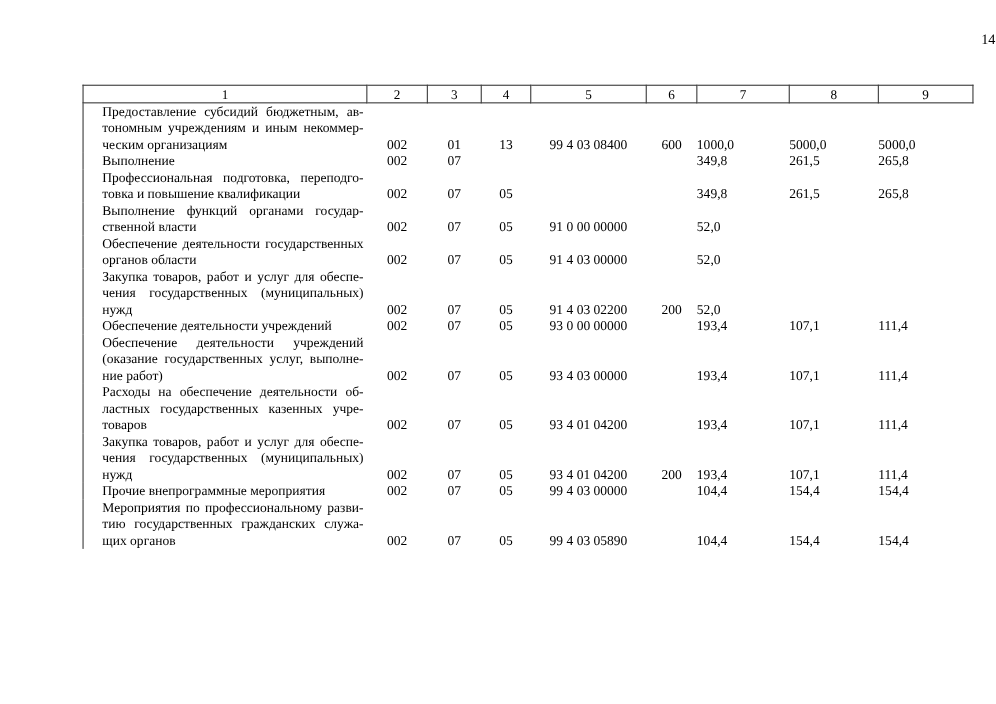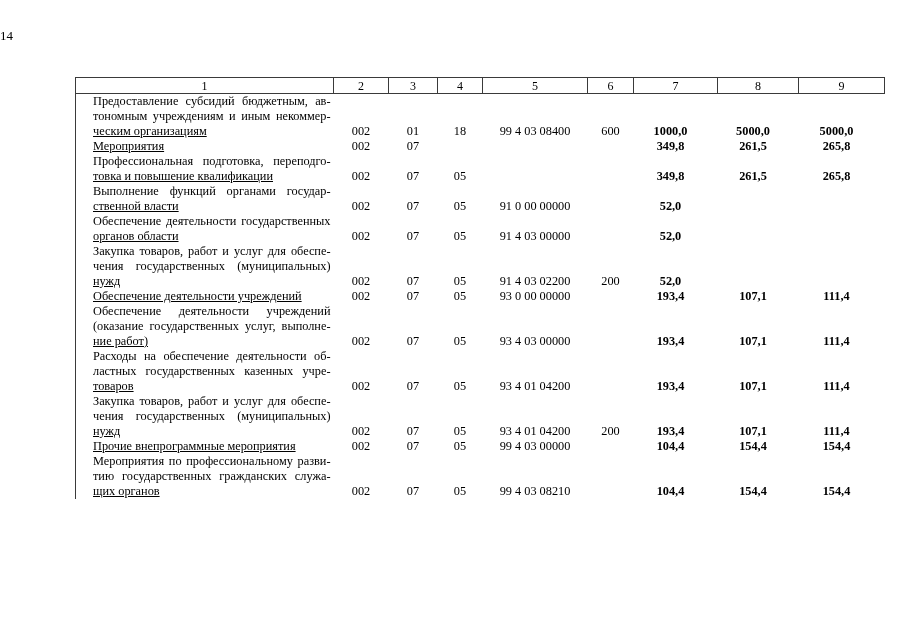--- a/index.html
+++ b/index.html
@@ -14,21 +14,21 @@
     }
     .page {
       position: relative;
       width: 905px;
       height: 640px;
       background: #ffffff;
     }
     .page-number {
       margin-top: 28px;
       width: 100%;
-      text-align: left;
+      text-align: right;
       font-size: 13px;
       line-height: 16px;
     }
     table.budget-table {
       border-collapse: collapse;
       table-layout: fixed;
       width: 800px;
       margin-left: 75px;
       margin-top: 33px;
       font-size: 12.3px;
@@ -67,29 +67,27 @@
       padding-right: 3px;
       white-space: normal;
     }
     tbody .col-1 .line {
       text-align: justify;
       text-align-last: justify;
       margin-left: 10px;
     }
     tbody .col-1 .line:last-child {
       text-align-last: left;
-      text-decoration: underline;
     }
     tbody .col-2, tbody .col-3, tbody .col-4, tbody .col-5, tbody .col-6 {
       text-align: center;
     }
     tbody .col-7, tbody .col-8, tbody .col-9 {
-      text-align: center;
+      text-align: left;
       padding-right: 10px;
-      font-weight: bold;
     }
   </style>
 </head>
 <body>
 
 <div class="page">
   <div class="page-number">14</div>
   <table class="budget-table">
     <thead>
       <tr id="header-row">
@@ -106,30 +104,30 @@
     </thead>
     <tbody id="table-body">
         <tr>
           <td class="col-1">
             <div class="line">Предоставление субсидий бюджетным, ав-</div>
             <div class="line">тономным учреждениям и иным некоммер-</div>
             <div class="line">ческим организациям</div>
           </td>
           <td class="col-2">002</td>
           <td class="col-3">01</td>
-          <td class="col-4">18</td>
+          <td class="col-4">13</td>
           <td class="col-5">99 4 03 08400</td>
           <td class="col-6">600</td>
           <td class="col-7">1000,0</td>
           <td class="col-8">5000,0</td>
           <td class="col-9">5000,0</td>
         </tr>
         <tr>
           <td class="col-1">
-            <div class="line">Мероприятия</div>
+            <div class="line">Выполнение</div>
           </td>
           <td class="col-2">002</td>
           <td class="col-3">07</td>
           <td class="col-4"></td>
           <td class="col-5"></td>
           <td class="col-6"></td>
           <td class="col-7">349,8</td>
           <td class="col-8">261,5</td>
           <td class="col-9">265,8</td>
         </tr>
@@ -263,21 +261,21 @@
         </tr>
         <tr>
           <td class="col-1">
             <div class="line">Мероприятия по профессиональному разви-</div>
             <div class="line">тию государственных гражданских служа-</div>
             <div class="line">щих органов</div>
           </td>
           <td class="col-2">002</td>
           <td class="col-3">07</td>
           <td class="col-4">05</td>
-          <td class="col-5">99 4 03 08210</td>
+          <td class="col-5">99 4 03 05890</td>
           <td class="col-6"></td>
           <td class="col-7">104,4</td>
           <td class="col-8">154,4</td>
           <td class="col-9">154,4</td>
         </tr>
       </tbody>
   </table>
 
 </div>
 

